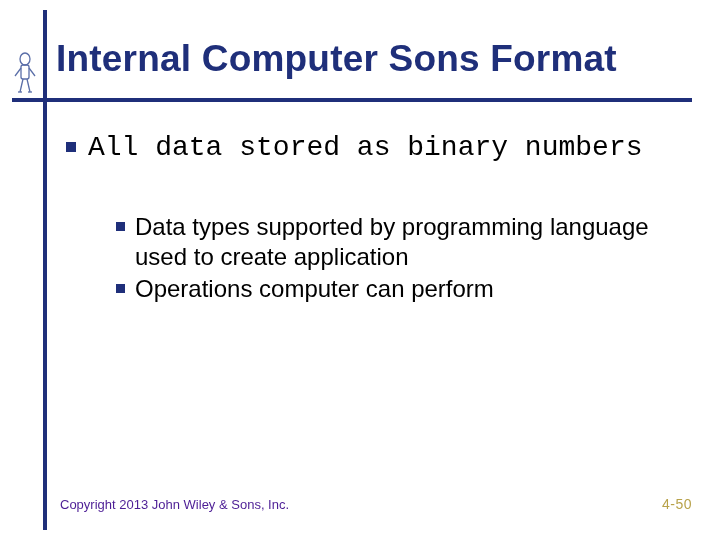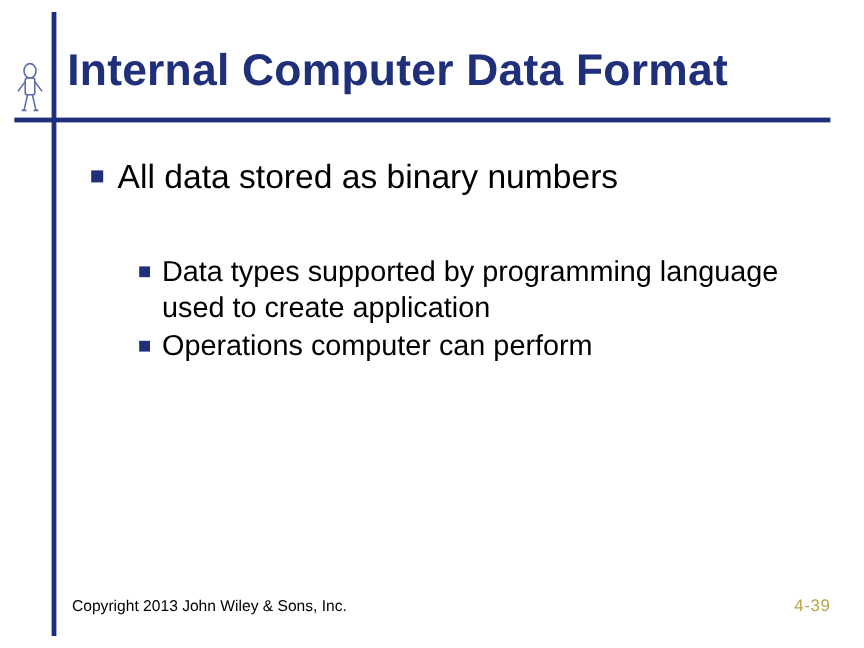--- a/index.html
+++ b/index.html
@@ -46,26 +46,27 @@
   .title-underline {
     position: absolute;
     left: 12px;
     top: 98px;
     width: 680px;
     height: 4px;
     background: #1f2f7a;
   }
   .bullets-l1 {
     position: absolute;
-    left: 76px;
+    left: 66px;
     top: 130px;
     width: 590px;
     font-size: 28px;
     color: #000;
     line-height: 1.25;
+    font-family: Liberation Mono, monospace;
   }
   .bullets-l2 {
     position: absolute;
     left: 116px;
     top: 212px;
     width: 560px;
     font-size: 24px;
     color: #000;
     line-height: 1.25;
   }
@@ -87,21 +88,21 @@
     height: 9px;
     margin-top: 10px;
     margin-right: 10px;
   }
   .b-text { flex: 1 1 auto; }
   .copyright {
     position: absolute;
     left: 60px;
     bottom: 28px;
     font-size: 13px;
-    color: #000000;
+    color: #4c1d95;
   }
   .pagenum {
     position: absolute;
     right: 28px;
     bottom: 28px;
     font-size: 14px;
     color: #b8a24a;
     letter-spacing: 0.5px;
   }
 </style>
@@ -118,21 +119,21 @@
       <rect x="9" y="13" width="8" height="14" rx="2" fill="none" stroke="#5a6ea8" stroke-width="1.3"></rect>
       <line x1="9" y1="16" x2="3" y2="24" stroke="#5a6ea8" stroke-width="1.3"></line>
       <line x1="17" y1="16" x2="23" y2="24" stroke="#5a6ea8" stroke-width="1.3"></line>
       <line x1="11" y1="27" x2="8" y2="40" stroke="#5a6ea8" stroke-width="1.3"></line>
       <line x1="15" y1="27" x2="18" y2="40" stroke="#5a6ea8" stroke-width="1.3"></line>
       <line x1="6" y1="40" x2="10" y2="40" stroke="#5a6ea8" stroke-width="1.3"></line>
       <line x1="16" y1="40" x2="20" y2="40" stroke="#5a6ea8" stroke-width="1.3"></line>
     </svg>
   </div>
 
-  <div class="title">Internal Computer Data Format</div>
+  <div class="title">Internal Computer Sons Format</div>
   <div class="title-underline"></div>
 
   <div class="bullets-l1">
     <div class="b-row">
       <div class="sq"></div>
       <div class="b-text">All data stored as binary numbers</div>
     </div>
   </div>
 
   <div class="bullets-l2">
@@ -140,15 +141,15 @@
       <div class="sq"></div>
       <div class="b-text">Data types supported by programming language used to create application</div>
     </div>
     <div class="b-row">
       <div class="sq"></div>
       <div class="b-text">Operations computer can perform</div>
     </div>
   </div>
 
   <div class="copyright">Copyright 2013 John Wiley &amp; Sons, Inc.</div>
-  <div class="pagenum">4-39</div>
+  <div class="pagenum">4-50</div>
 
 </div>
 
 </body></html>

